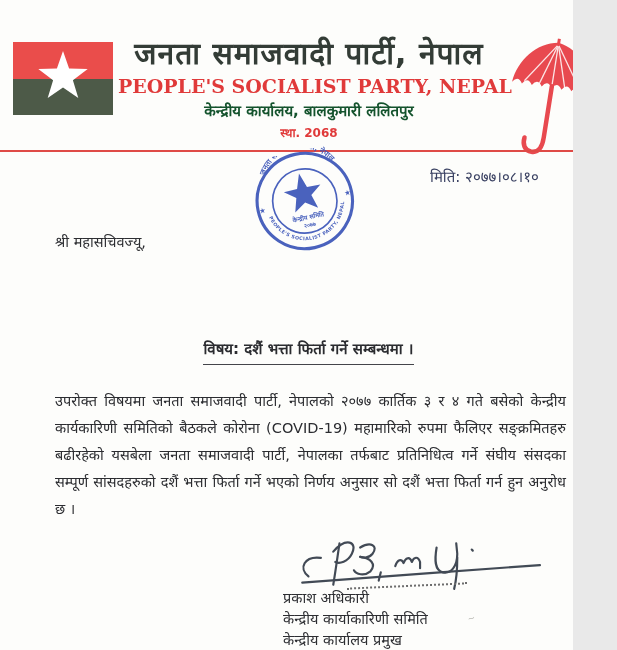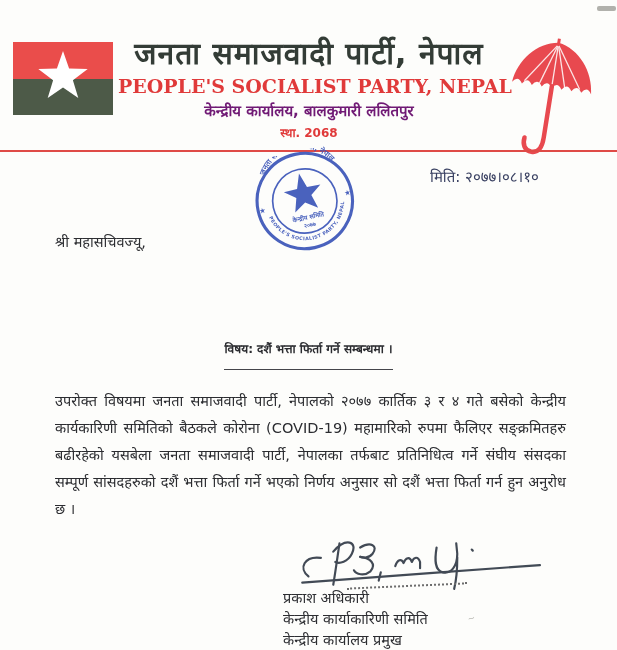--- a/index.html
+++ b/index.html
@@ -2,21 +2,21 @@
 <html><head>
 <meta charset="utf-8">
 <style>
   html,body{margin:0;padding:0;}
   body{
     width:617px;height:650px;
     background:#e9e9e9;
     font-family:"DejaVu Sans","Liberation Sans",sans-serif;
   }
   .sheet{
-    position:relative;width:617px;height:650px;
+    position:relative;width:573px;height:650px;
     background:#fdfdfb;overflow:hidden;
   }
   .scan-dash{
     position:absolute;left:597px;top:6px;width:19px;height:5px;
     background:#a3a39e;border-radius:2px;opacity:.85;
   }
   
   .flag{
     position:absolute;left:13px;top:42px;width:100px;height:73px;
   }
@@ -26,21 +26,21 @@
   .title-np{
     font-size:30px;font-weight:bold;color:#333c36;line-height:36px;
     white-space:nowrap;letter-spacing:1px;
   }
   .title-en{
     font-family:"DejaVu Serif","Liberation Serif",serif;
     font-size:19px;font-weight:bold;color:#e03a3a;line-height:24px;
     white-space:nowrap;margin-top:2px;
   }
   .office-line{
-    font-size:15px;font-weight:bold;color:#701a75;line-height:20px;
+    font-size:15px;font-weight:bold;color:#14532d;line-height:20px;
     margin-top:3px;white-space:nowrap;
   }
   .est-line{
     font-size:12px;font-weight:bold;color:#e03a3a;margin-top:3px;
   }
   .umbrella{position:absolute;left:494px;top:38px;width:112px;height:120px;transform:rotate(9deg);}
   .red-rule{
     position:absolute;left:0;top:150px;width:617px;height:2px;background:#df4a46;
   }
   
@@ -53,22 +53,22 @@
   }
   
   .stamp{
     position:absolute;left:248px;top:151px;width:114px;height:102px;
     transform:rotate(-12deg);opacity:.92;
   }
   
   .recipient{position:absolute;left:55px;top:230px;font-size:14.5px;line-height:24px;color:#2d2e32;}
   .subject-wrap{position:absolute;left:0;top:338px;width:617px;text-align:center;}
   .subject{
-    display:inline-block;font-size:12px;font-weight:bold;color:#2b2c30;
-    border-bottom:1.5px solid #44454a;padding-bottom:12px;
+    display:inline-block;font-size:15px;font-weight:bold;color:#2b2c30;
+    border-bottom:1.5px solid #44454a;padding-bottom:6px;
   }
   .body-par{
     position:absolute;left:55px;top:388px;width:511px;
     font-size:14.5px;line-height:27px;color:#2b2c30;text-align:justify;
   }
   
   .signature-svg{position:absolute;left:293px;top:531px;width:250px;height:62px;}
   .sig-dots{
     position:absolute;left:347px;top:583px;width:120px;height:2px;
     border-bottom:2px dotted #6d6d6d;transform:rotate(-2.5deg);

